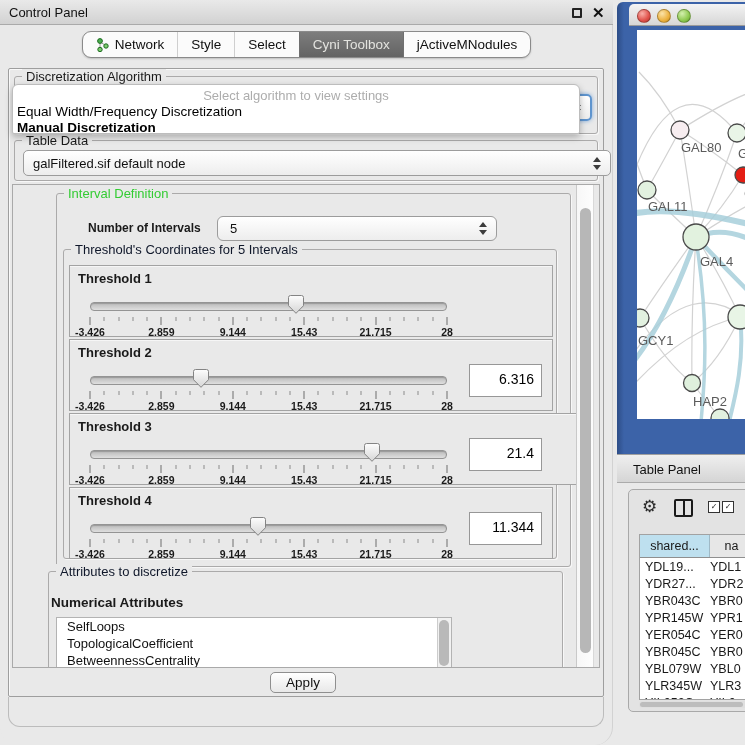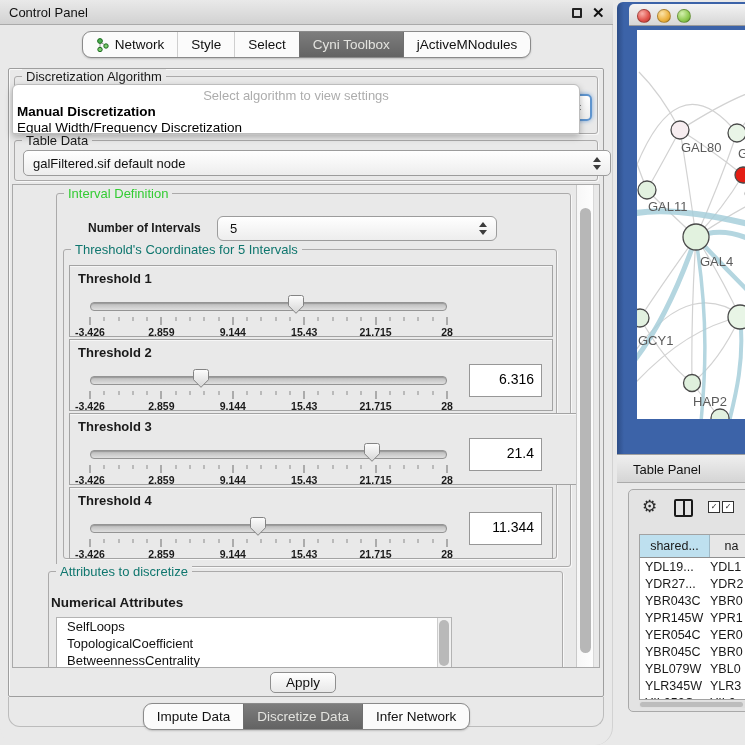--- a/index.html
+++ b/index.html
@@ -23,21 +23,21 @@
     background:#fbfbfb;height:25px;box-shadow:0 1px 2px rgba(0,0,0,.18);}
   .tab{padding:0 13px;font-size:13.5px;display:flex;align-items:center;gap:6px;
     border-left:1px solid #cfcfcf;color:#111;white-space:nowrap;}
   .tab:first-child{border-left:none;}
   .tab.selected{background:linear-gradient(#7d7d7d,#636363);color:#e3e3df;border-left-color:#6f6f6f;}
   .tab.selected + .tab{border-left-color:#6f6f6f;}
 
   .groupbox{border:1px solid #abaaaa;border-radius:3px;box-shadow:1px 1px 0 rgba(255,255,255,.65);}
   .grouplabel{position:absolute;top:-8px;left:7px;background:#e9e9e9;padding:0 4px;font-size:13px;white-space:nowrap;}
   .lbl-green{color:#33cc33;}
-  .lbl-blue{color:#0f766e;}
+  .lbl-blue{color:#0f172a;}
 
   .combo{background:linear-gradient(#ffffff,#ededed);border:1px solid #9c9c9c;border-radius:5px;
     display:flex;align-items:center;font-size:13px;padding:0 9px;color:#111;}
   .spinner{margin-left:auto;display:flex;flex-direction:column;gap:3px;padding-left:8px;}
   .spinner i{display:block;width:0;height:0;border-left:4px solid transparent;border-right:4px solid transparent;}
   .spinner .up{border-bottom:5px solid #3c3c3c;}
   .spinner .dn{border-top:5px solid #3c3c3c;}
 
   #outer-frame{left:8px;top:68px;width:596px;height:629px;border:1px solid #9e9e9e;border-radius:2px;
      box-shadow:inset 1px 1px 0 rgba(255,255,255,.7);}
@@ -185,22 +185,22 @@
   <div class="abs combo" id="algo-combo">
     <span class="spinner">
         <i class="up"></i>
         <i class="dn"></i>
       </span>
   </div>
 
   <div class="abs" id="algo-popup">
     <div class="ph">Select algorithm to view settings</div>
     <div id="algo-options">
+        <div class="opt">Equal Width/Frequency Discretization</div>
         <div class="opt bold">Manual Discretization</div>
-        <div class="opt">Equal Width/Frequency Discretization</div>
       </div>
   </div>
 
   <div class="abs groupbox" id="tabledata-group">
     <span class="grouplabel">Table Data</span>
     <div class="combo" id="tabledata-combo">
       <span>galFiltered.sif default node</span>
       <span class="spinner">
           <i class="up"></i>
           <i class="dn"></i>
@@ -435,33 +435,20 @@
       </div>
     </div>
 
     <div class="abs" id="v-scrollbar">
       <div class="thumb"></div>
     </div>
   </div>
 
   <div class="abs" id="apply-btn">Apply</div>
 
-  <div class="abs tabbar" id="bottom-tabbar">
-    <div class="tabgroup" id="bottom-tabgroup">
-        <div class="tab">
-          <span>Impute Data</span>
-        </div>
-        <div class="tab selected">
-          <span>Discretize Data</span>
-        </div>
-        <div class="tab">
-          <span>Infer Network</span>
-        </div>
-      </div>
-  </div>
 </div>
 
 <div class="abs" id="net-window">
   <div class="abs" id="net-titlebar">
     <span class="light" id="light-red"></span>
     <span class="light" id="light-yellow"></span>
     <span class="light" id="light-green"></span>
   </div>
   <div class="abs" id="net-canvas">
     <svg id="net-svg" width="114" height="389" viewBox="0 0 114 389">

